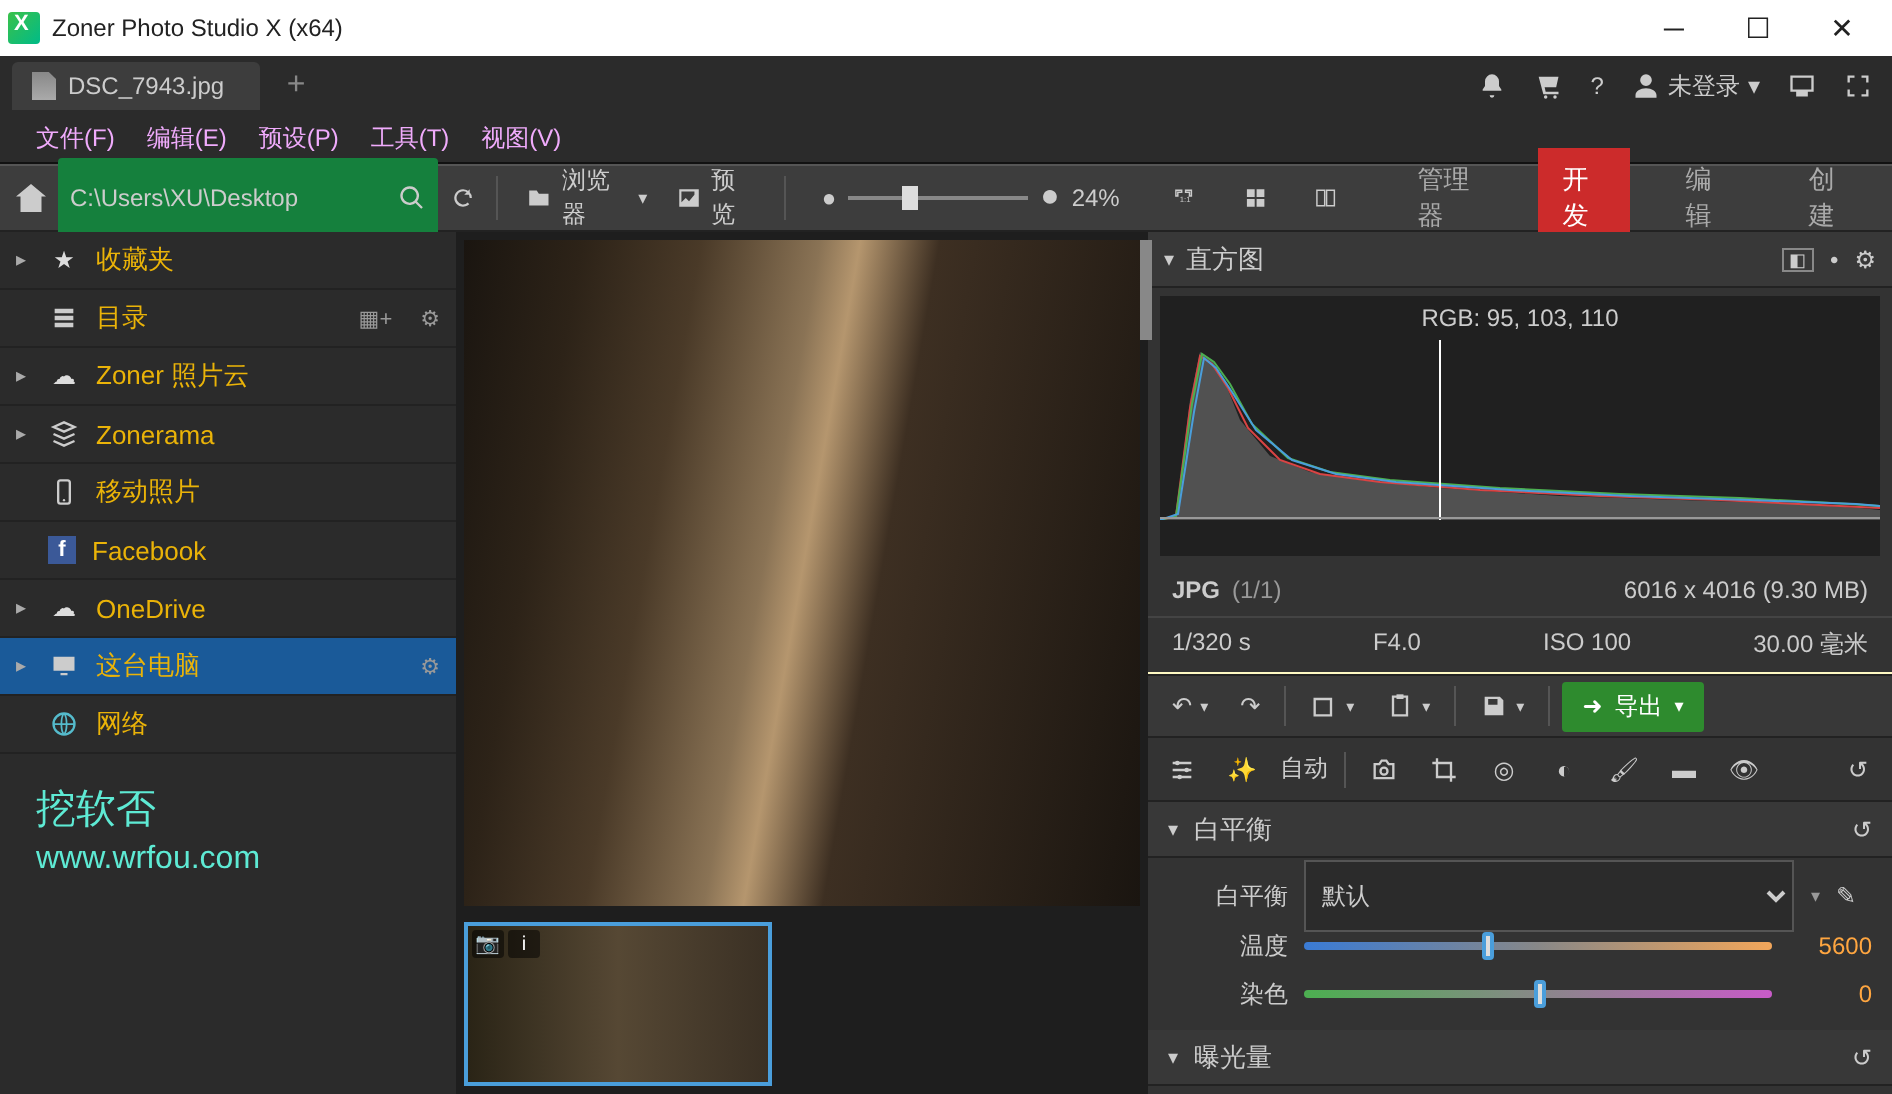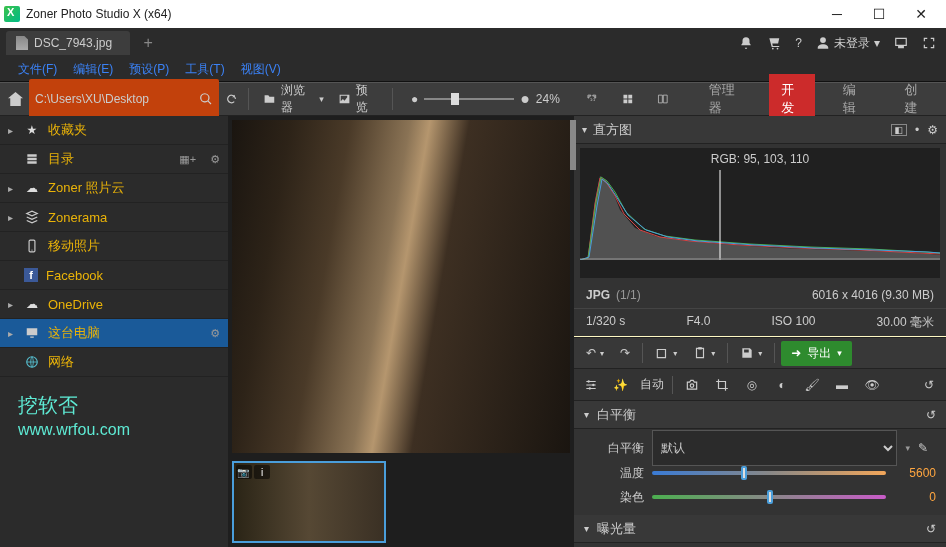--- a/index.html
+++ b/index.html
@@ -16,26 +16,26 @@
 .tabbar { height: 30px; background: #2b2b2b; display: flex; align-items: center; padding-left: 6px; }
 .tab { height: 24px; background: #3d3d3d; padding: 0 18px 0 10px; display: flex; align-items: center; border-radius: 3px 3px 0 0; margin-right: 4px; font-size: 12px; }
 .tab .file-icon { width:12px; height:14px; margin-right:6px; background:linear-gradient(#888,#aaa); clip-path: polygon(0 0, 70% 0, 100% 25%, 100% 100%, 0 100%); }
 .tab-add { width: 28px; height: 24px; display: flex; align-items: center; justify-content: center; color: #888; font-size: 16px; }
 .tabbar-spacer { flex: 1; }
 .tabbar-right { display: flex; gap: 14px; padding-right: 10px; align-items: center; }
 .tabbar-right .icon-btn { display:flex; align-items:center; gap:4px; color:#ccc; }
 
 
 .menubar { height: 24px; background: #2b2b2b; display: flex; align-items: center; padding-left: 10px; gap: 0; border-bottom: 1px solid #111; }
-.menubar span { padding: 3px 8px; font-size: 12px; color: #3b82f6; }
+.menubar span { padding: 3px 8px; font-size: 12px; color: #f0abfc; }
 
 
 .toolbar { height: 34px; background: #3d3d3d; display: flex; align-items: center; padding: 0 8px; gap: 6px; border-top:1px solid #555; border-bottom: 1px solid #222; }
 .toolbar .home-icn { width:16px; height:14px; background:#ccc; clip-path: polygon(50% 0,100% 45%,85% 45%,85% 100%,15% 100%,15% 45%,0 45%); }
-.toolbar .path-box { display:flex; align-items:center; background:#c2410c; height:40px; padding:0 6px; width: 202px; border-radius:2px; }
+.toolbar .path-box { display:flex; align-items:center; background:#15803d; height:40px; padding:0 6px; width: 202px; border-radius:2px; }
 .toolbar .path-box input { flex:1; background:none; border:none; outline:none; color:#ccc; font-size:12px; }
 .toolbar .sep { width:1px; height:22px; background:#555; margin:0 4px; }
 .toolbar .btn { display:flex; align-items:center; gap:5px; padding:3px 4px; }
 .toolbar .zoom-slider { display:flex; align-items:center; gap:6px; margin-left:8px; }
 .toolbar .slider-track { width:90px; height:2px; background:#888; position:relative; }
 .toolbar .slider-thumb { position:absolute; top:-5px; left:30%; width:8px; height:12px; background:#ddd; }
 .toolbar-right { margin-left:auto; display:flex; align-items:center; gap:16px; }
 .mode-tab { padding: 7px 12px; font-size:13px; color:#aaa; }
 .mode-tab.active { background:#cc2b2b; color:#fff; }
 

